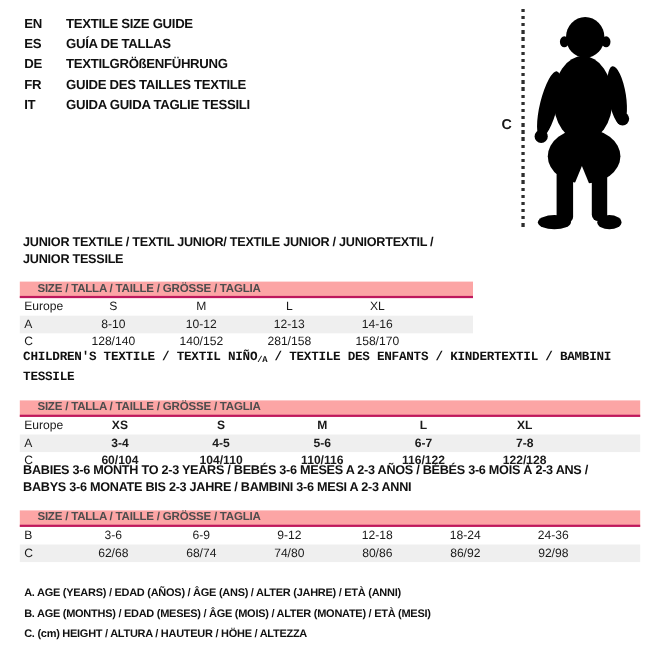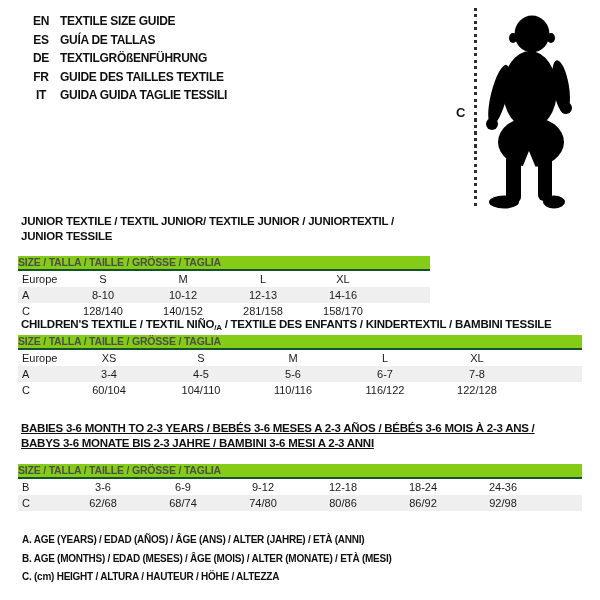--- a/index.html
+++ b/index.html
@@ -3,46 +3,46 @@
 <meta charset="utf-8">
 <style>
   html,body{margin:0;padding:0;}
   body{
     width:600px;height:600px;background:#ffffff;position:relative;overflow:hidden;
     font-family:"Liberation Sans", sans-serif;color:#141414;
     -webkit-font-smoothing:antialiased;
   }
   
   .lang-block{position:absolute;top:12px;left:22px;}
-  .lang-row{display:flex;font-weight:700;font-size:12px;line-height:18.5px;letter-spacing:-0.3px;color:#101010;text-align:center;}
+  .lang-row{display:flex;font-weight:700;font-size:12px;line-height:18.5px;letter-spacing:-0.3px;color:#101010;}
   .lang-code{width:38px;}
   
   .figure-area{position:absolute;top:0;left:440px;width:160px;height:220px;}
   .height-line{position:absolute;left:34px;top:8px;width:2.5px;height:200px;
     background:repeating-linear-gradient(to bottom,#2e2e2e 0 3px,transparent 3px 6.5px);}
   .figure-c{position:absolute;left:16px;top:105px;font-weight:700;font-size:13px;letter-spacing:-0.3px;color:#161616;}
   .baby-svg{position:absolute;left:42px;top:5px;}
   
   .tbl{position:absolute;left:18px;}
   #tbl-0{top:214px;width:412px;}
   #tbl-1{top:317px;width:564px;}
   #tbl-2{top:421px;width:564px;}
   .tbl-title{font-weight:700;font-size:11.5px;line-height:15px;letter-spacing:-0.25px;color:#101010;padding-left:3px;}
   #tbl-0 .tbl-title{margin-bottom:12px;}
-  #tbl-1 .tbl-title{margin-bottom:0;}
-  #tbl-2 .tbl-title{margin-bottom:13px;text-decoration:underline;}
+  #tbl-1 .tbl-title{margin-bottom:14px;font-family:Liberation Mono, monospace;}
+  #tbl-2 .tbl-title{margin-bottom:13px;}
   .sub{font-size:8px;vertical-align:-2px;}
-  .size-bar{background:#84cc16;border-bottom:2px solid #14532d;height:13px;line-height:13px;
-    font-size:10.5px;font-weight:700;letter-spacing:-0.2px;color:#4d4d4d;padding-left:0;}
+  .size-bar{background:#fca5a5;border-bottom:2px solid #be185d;height:13px;line-height:13px;
+    font-size:10.5px;font-weight:700;letter-spacing:-0.2px;color:#4d4d4d;padding-left:16px;}
   .trow{display:flex;height:16px;line-height:16px;font-size:11px;color:#1a1a1a;align-items:center;}
   .trow.shaded{background:#efefef;}
   .tlabel{width:45px;padding-left:4px;box-sizing:border-box;}
   .tcell{text-align:center;flex:0 0 auto;}
   #tbl-0 .tcell{width:80px;}
-  #tbl-1 .tcell{width:92px;}
+  #tbl-1 .tcell{width:92px;font-weight:bold;}
   #tbl-2 .tcell{width:80px;}
   
   .legend{position:absolute;top:531px;left:22px;}
   .legend-line{font-weight:700;font-size:10px;line-height:18.5px;letter-spacing:-0.25px;color:#101010;}
 </style>
 </head>
 <body>
 
 <div class="lang-block">
     <div class="lang-row">

